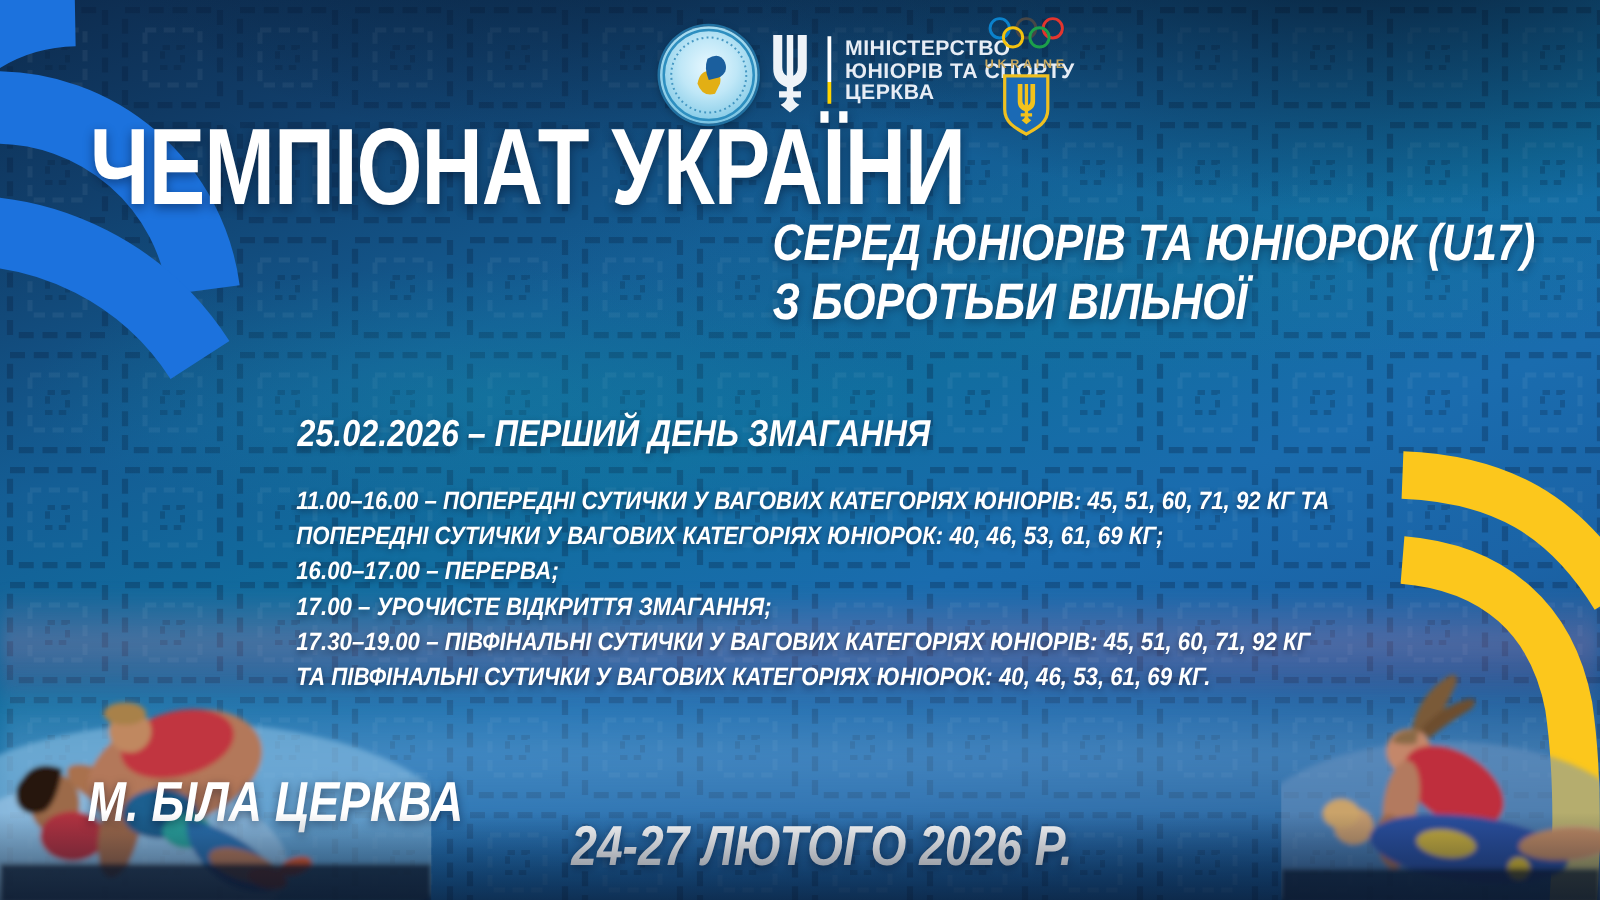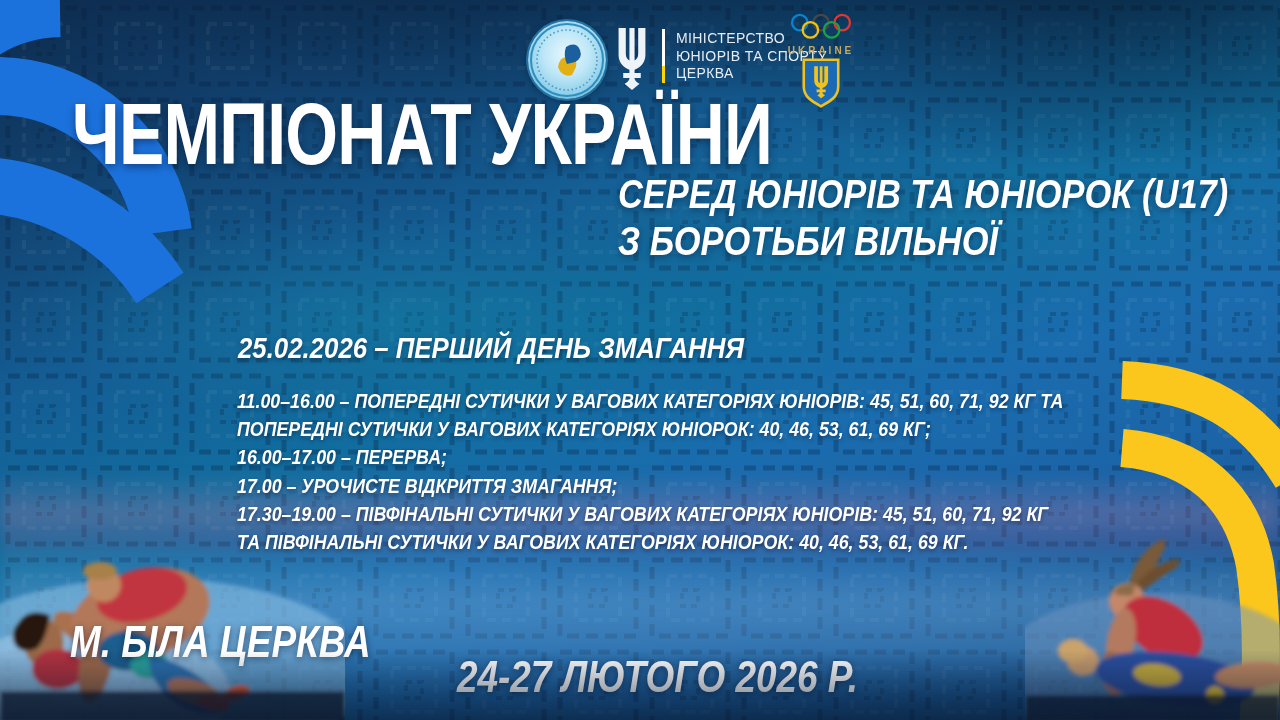--- a/index.html
+++ b/index.html
@@ -22,21 +22,21 @@
     background:linear-gradient(180deg, rgba(8,20,40,0), rgba(8,20,40,.65));}
 
   
   .fed-logo{position:absolute;left:528px;top:21px;width:78px;height:78px;border-radius:50%;
     background:radial-gradient(circle at 50% 42%, #e8f8ff 0%, #bfe7f7 38%, #8ecfe9 68%, #4aa6d2 92%, #2a86b5 100%);
     box-shadow:0 0 0 2px rgba(36,120,170,.9), 0 2px 8px rgba(0,0,0,.4);}
   .fed-logo svg{position:absolute;inset:0;}
   .ministry{position:absolute;left:612px;top:27px;display:flex;align-items:flex-start;}
   .ministry .trident{width:40px;height:64px;}
   .ministry .divider{width:3px;height:54px;margin:2px 11px 0 10px;background:linear-gradient(180deg,#ffffff 0%,#ffffff 68%,#ffd400 68%,#ffd400 100%);}
-  .ministry .mtext{padding-top:3px;font-size:14px;line-height:17.5px;letter-spacing:.4px;color:#e7edf5;font-weight:400;}
+  .ministry .mtext{padding-top:3px;font-size:17px;line-height:17.5px;letter-spacing:.4px;color:#e7edf5;font-weight:700;}
   .olympic{position:absolute;left:784px;top:13px;width:74px;text-align:center;}
   .olympic .rings{width:62px;height:27px;}
   .olympic .country{font-size:10px;letter-spacing:3px;color:#c8a85e;font-weight:700;margin:1px 0 2px 0;}
   .olympic .shield{width:40px;height:50px;}
 
   
   .title{position:absolute;left:72px;top:84px;font-size:87px;font-weight:700;letter-spacing:-1px;
     transform:scaleX(.78);transform-origin:left top;white-space:nowrap;
     text-shadow:0 3px 10px rgba(0,10,30,.45);}
   .subtitle{position:absolute;left:618px;top:171px;font-size:41px;line-height:47px;font-weight:700;font-style:italic;

